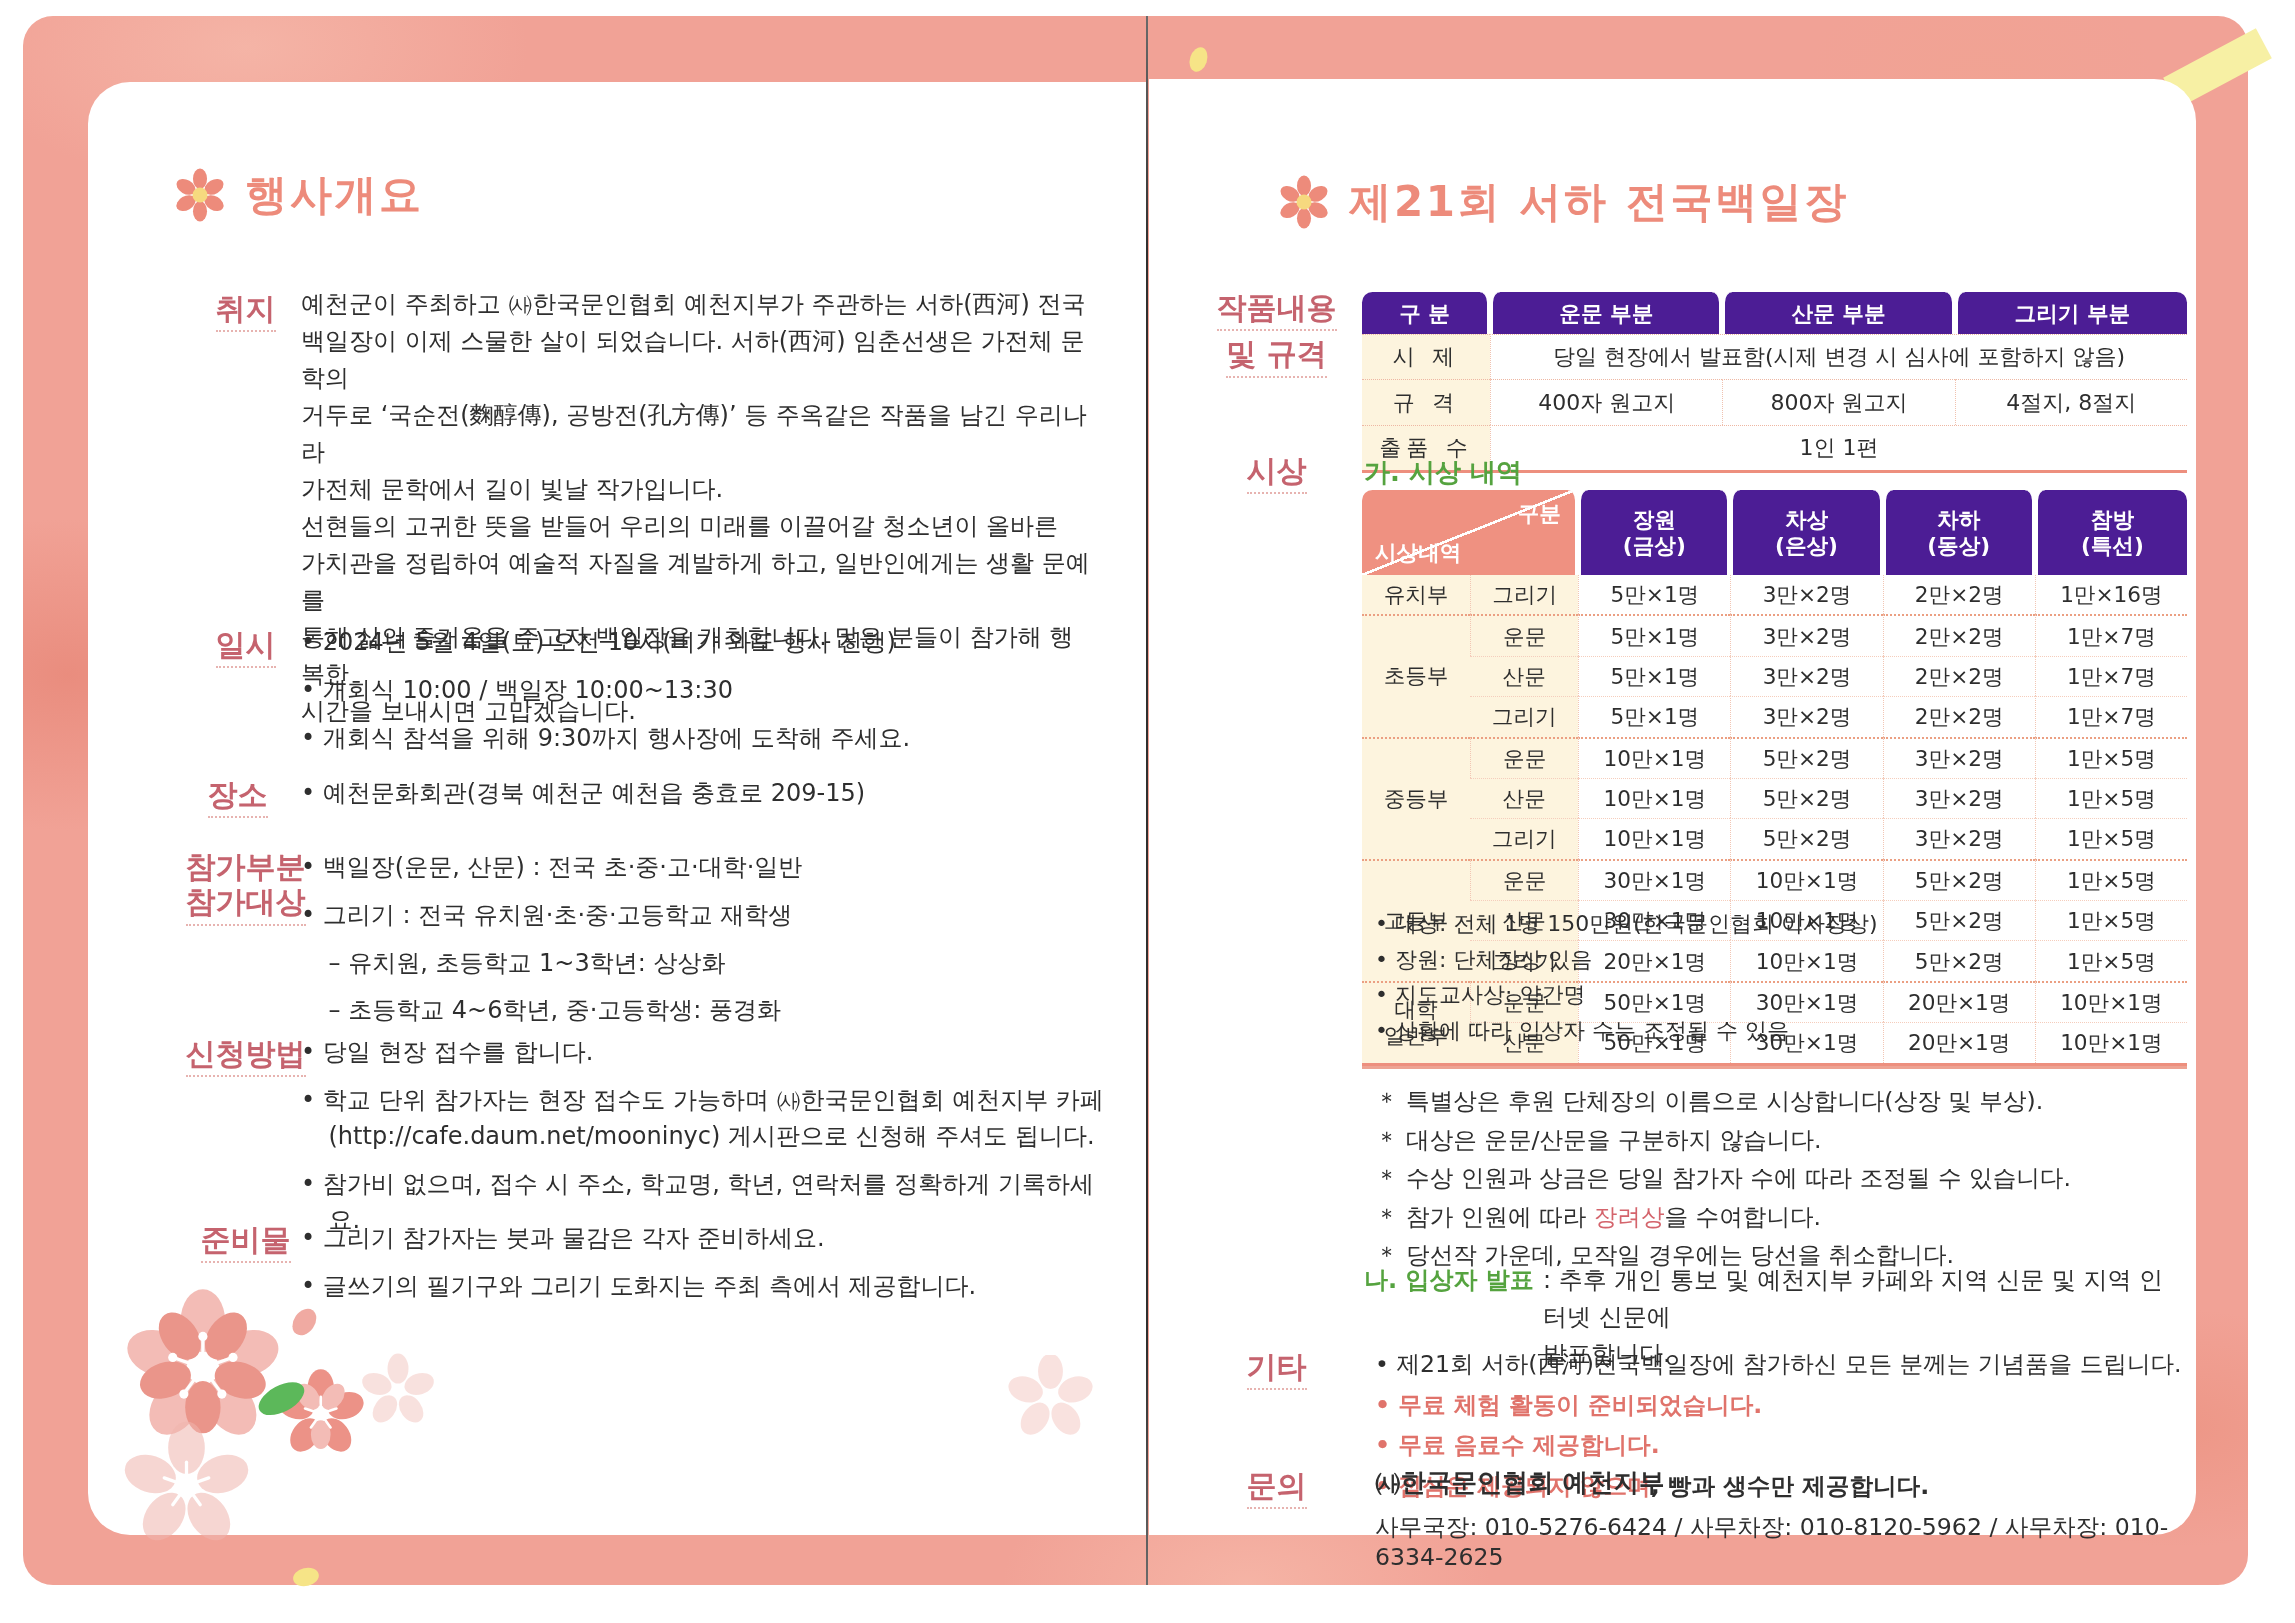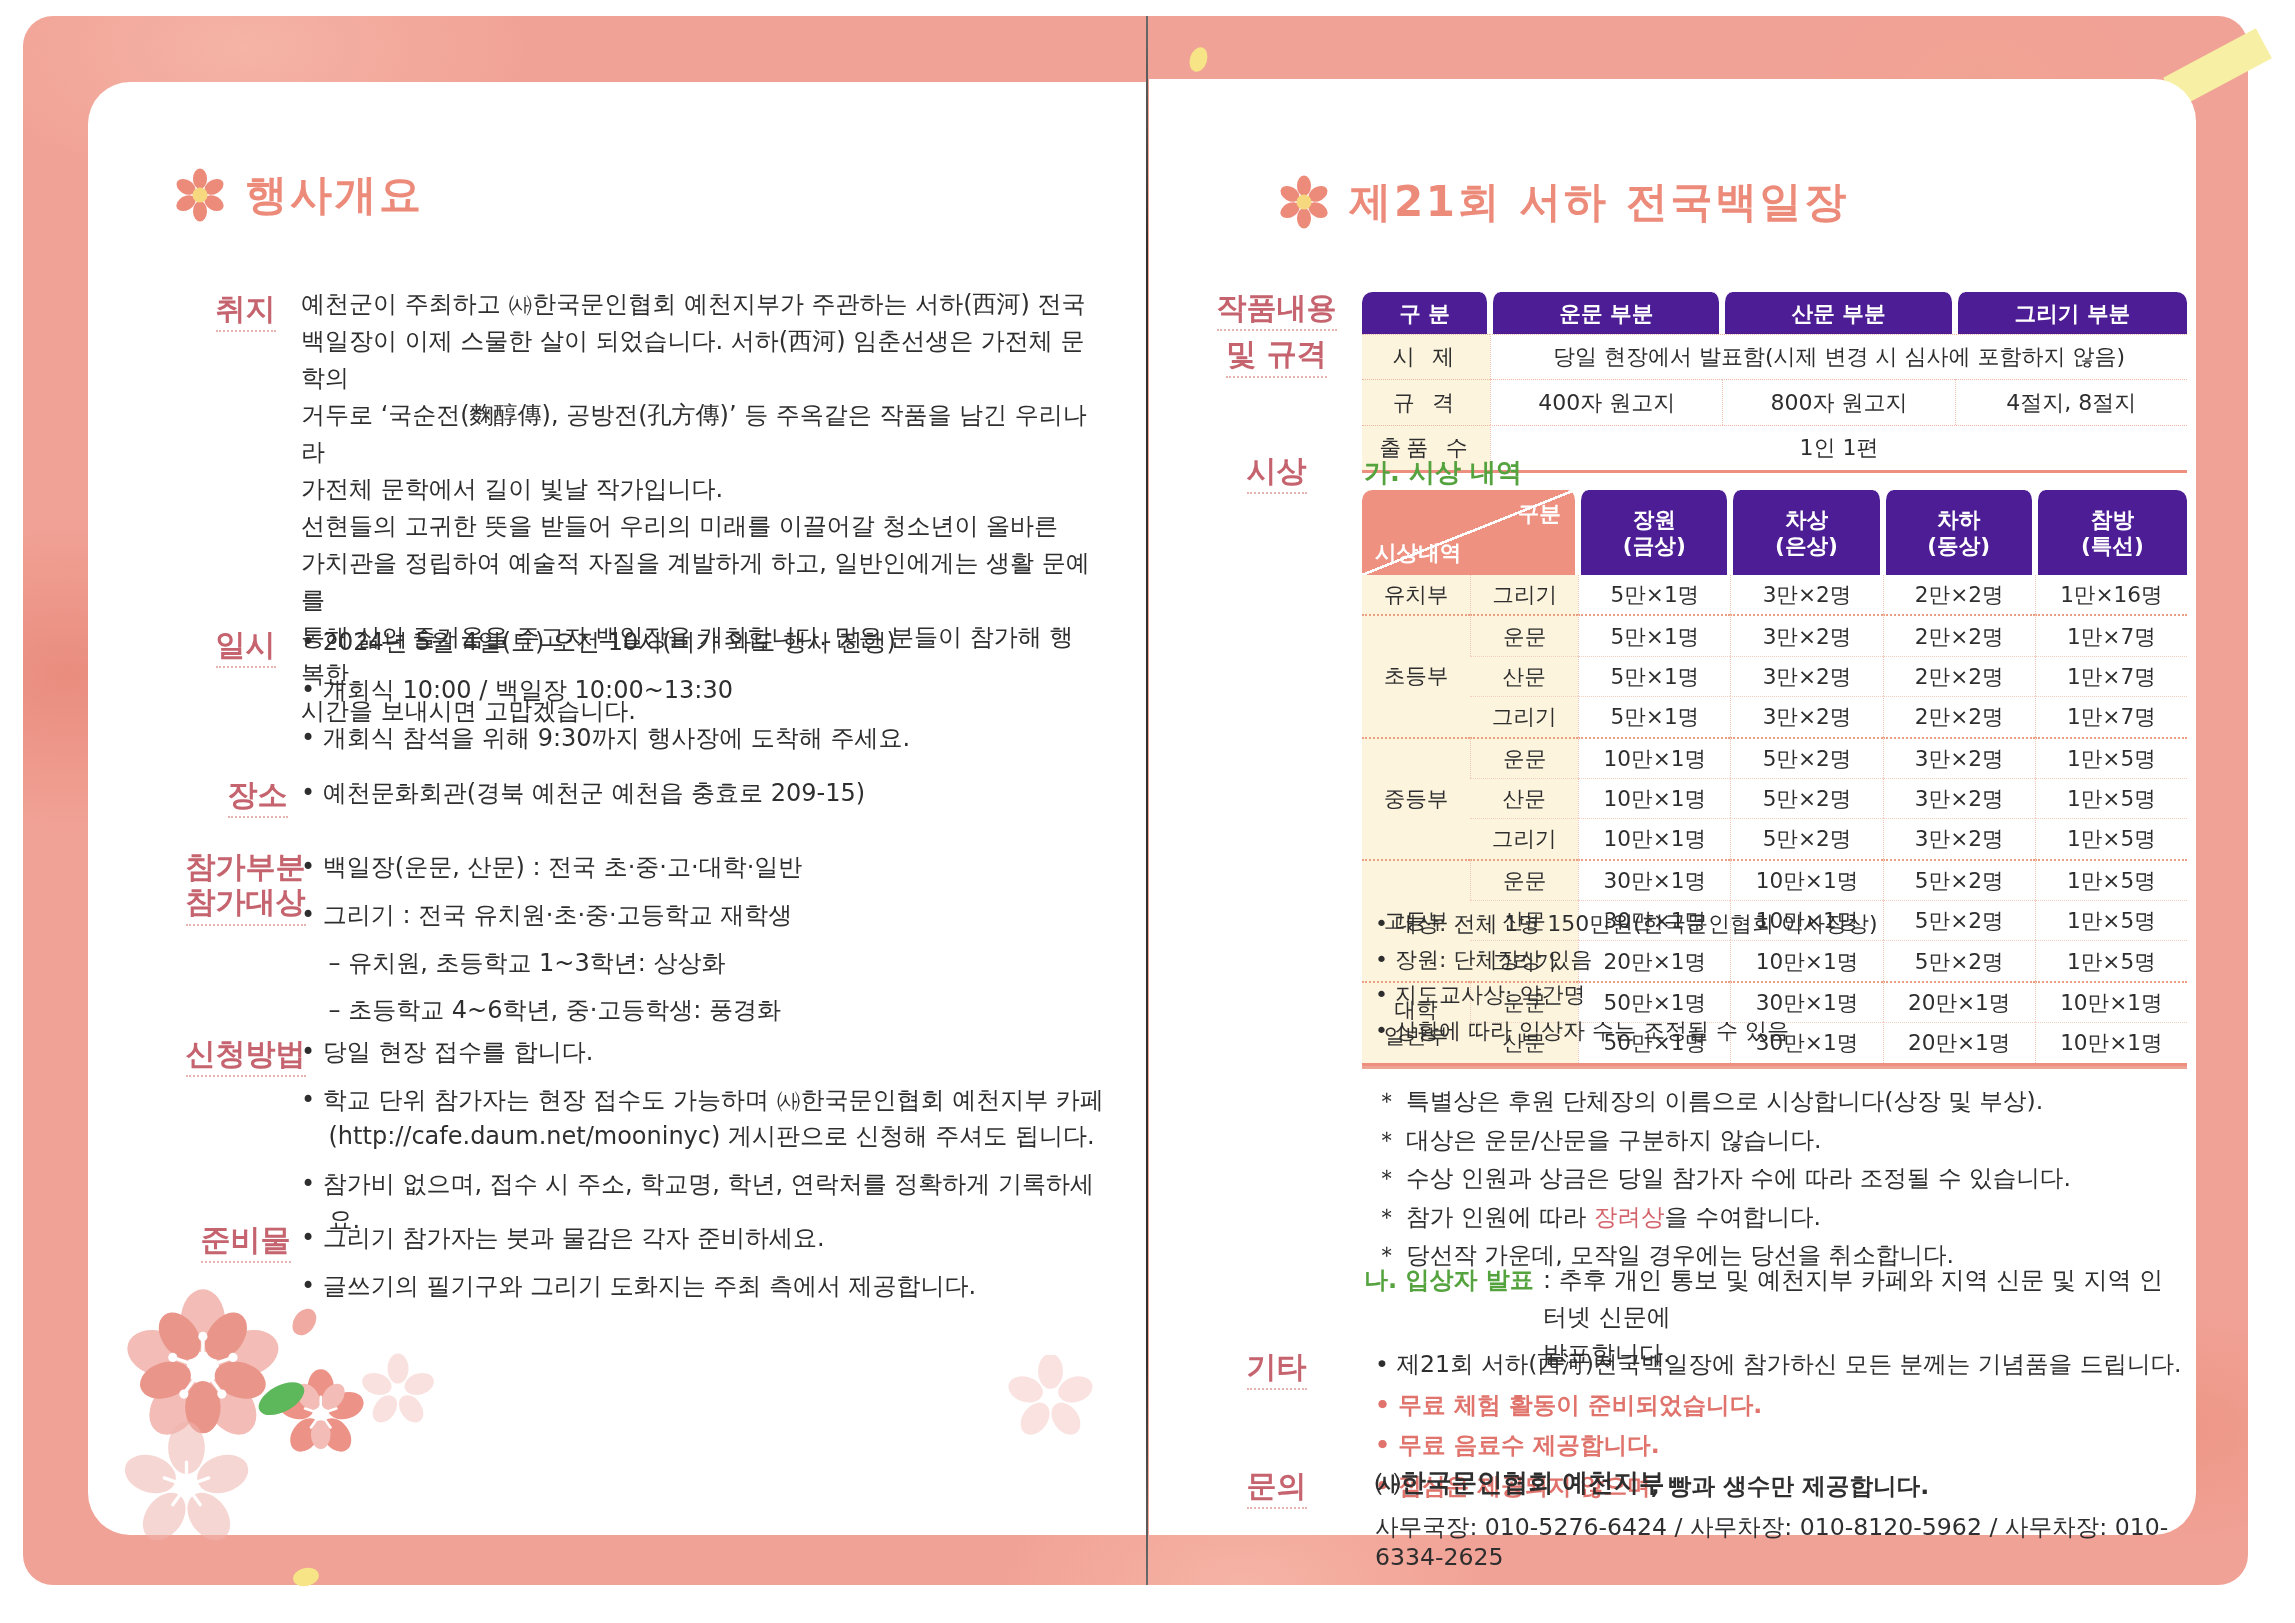--- a/index.html
+++ b/index.html
@@ -136,21 +136,21 @@
 
   <div class="sec-label" style="left:92px;top:545px;">
     <span class="ul">일시</span>
   </div>
   <div class="body-col" style="left:213px;top:542px;width:792px;">
     <div class="b-item">• 2024년 5월 4일(토) 오전 10시(비가 와도 행사 진행)</div>
     <div class="b-item">• 개회식 10:00 / 백일장 10:00~13:30</div>
     <div class="b-item">• 개회식 참석을 위해 9:30까지 행사장에 도착해 주세요.</div>
   </div>
 
-  <div class="sec-label" style="left:104px;top:695px;">
+  <div class="sec-label" style="left:84px;top:695px;">
     <span class="ul">장소</span>
   </div>
   <div class="body-col" style="left:213px;top:693px;width:792px;">
     <div class="b-item">• 예천문화회관(경북 예천군 예천읍 충효로 209-15)</div>
   </div>
 
   <div class="sec-label" style="left:92px;top:767px;">
     <span>참가부분</span><br>
     <span class="ul">참가대상</span>
   </div>

